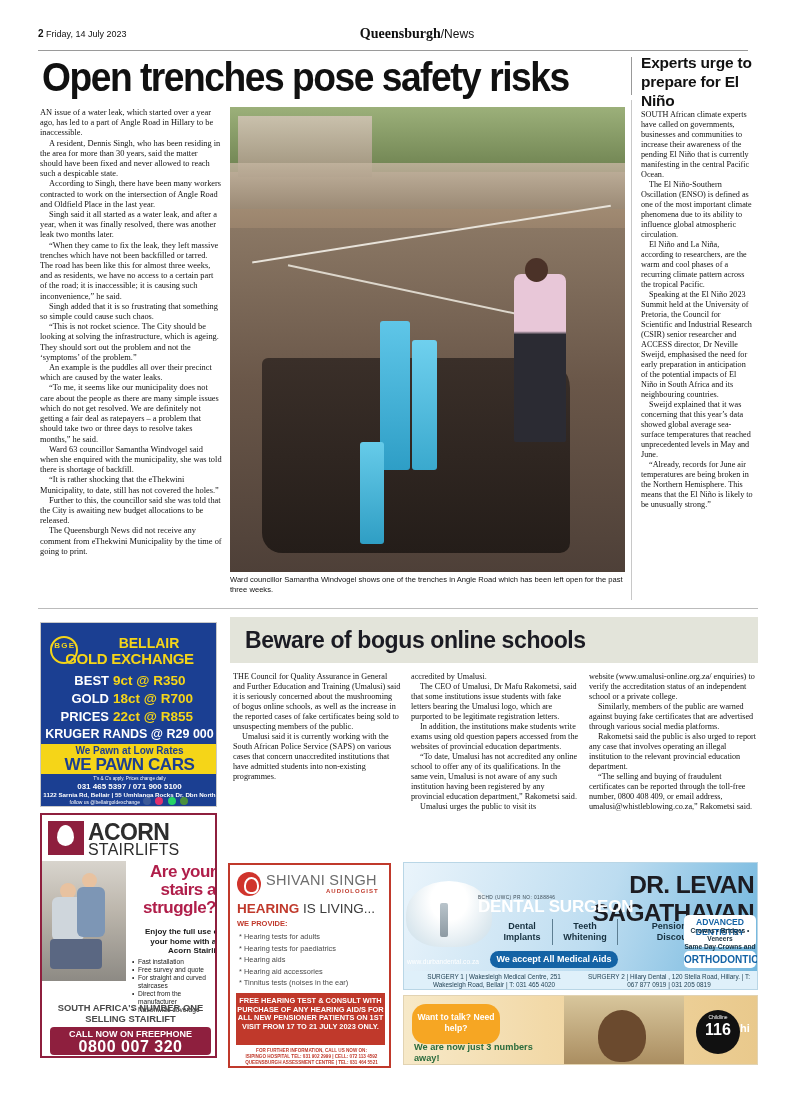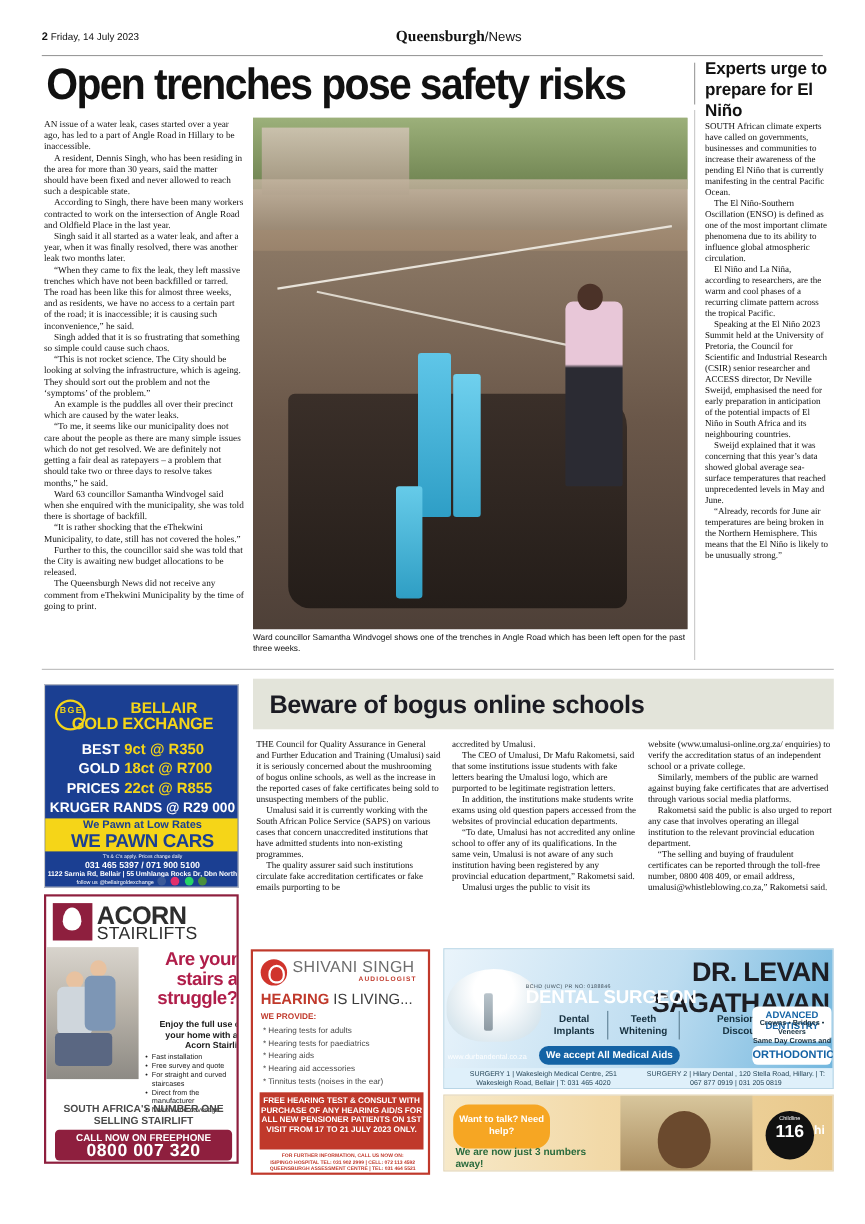--- a/index.html
+++ b/index.html
@@ -283,21 +283,21 @@
   <div class="side-body" id="sidebar-body">
       <p class="first">SOUTH African climate experts have called on governments, businesses and communities to increase their awareness of the pending El Niño that is currently manifesting in the central Pacific Ocean.</p>
       <p>The El Niño-Southern Oscillation (ENSO) is defined as one of the most important climate phenomena due to its ability to influence global atmospheric circulation.</p>
       <p>El Niño and La Niña, according to researchers, are the warm and cool phases of a recurring climate pattern across the tropical Pacific.</p>
       <p>Speaking at the El Niño 2023 Summit held at the University of Pretoria, the Council for Scientific and Industrial Research (CSIR) senior researcher and ACCESS director, Dr Neville Sweijd, emphasised the need for early preparation in anticipation of the potential impacts of El Niño in South Africa and its neighbouring countries.</p>
       <p>Sweijd explained that it was concerning that this year’s data showed global average sea-surface temperatures that reached unprecedented levels in May and June.</p>
       <p>“Already, records for June air temperatures are being broken in the Northern Hemisphere. This means that the El Niño is likely to be unusually strong.”</p>
     </div>
 
   <div class="lead-col" id="lead-col">
-      <p class="first">AN issue of a water leak, cases started over a year ago, has led to a part of Angle Road in Hillary to be inaccessible.</p>
+      <p class="first">AN issue of a water leak, which started over a year ago, has led to a part of Angle Road in Hillary to be inaccessible.</p>
       <p>A resident, Dennis Singh, who has been residing in the area for more than 30 years, said the matter should have been fixed and never allowed to reach such a despicable state.</p>
       <p>According to Singh, there have been many workers contracted to work on the intersection of Angle Road and Oldfield Place in the last year.</p>
       <p>Singh said it all started as a water leak, and after a year, when it was finally resolved, there was another leak two months later.</p>
       <p>“When they came to fix the leak, they left massive trenches which have not been backfilled or tarred. The road has been like this for almost three weeks, and as residents, we have no access to a certain part of the road; it is inaccessible; it is causing such inconvenience,” he said.</p>
       <p>Singh added that it is so frustrating that something so simple could cause such chaos.</p>
       <p>“This is not rocket science. The City should be looking at solving the infrastructure, which is ageing. They should sort out the problem and not the ‘symptoms’ of the problem.”</p>
       <p>An example is the puddles all over their precinct which are caused by the water leaks.</p>
       <p>“To me, it seems like our municipality does not care about the people as there are many simple issues which do not get resolved. We are definitely not getting a fair deal as ratepayers – a problem that should take two or three days to resolve takes months,” he said.</p>
       <p>Ward 63 councillor Samantha Windvogel said when she enquired with the municipality, she was told there is shortage of backfill.</p>
       <p>“It is rather shocking that the eThekwini Municipality, to date, still has not covered the holes.”</p>
@@ -322,21 +322,20 @@
   <div class="caption">Ward councillor Samantha Windvogel shows one of the trenches in Angle Road which has been left open for the past three weeks.</div>
 
   <div class="hr-mid"></div>
 
   <div class="bar2">
     <h2>Beware of bogus online schools</h2>
   </div>
   <div class="a2col a2c1" id="a2c1">
       <p class="first">THE Council for Quality Assurance in General and Further Education and Training (Umalusi) said it is seriously concerned about the mushrooming of bogus online schools, as well as the increase in the reported cases of fake certificates being sold to unsuspecting members of the public.</p>
       <p>Umalusi said it is currently working with the South African Police Service (SAPS) on various cases that concern unaccredited institutions that have admitted students into non-existing programmes.</p>
-      <p>The quality assurer said such institutions circulate fake accreditation certificates or fake emails purporting to be</p>
     </div>
   <div class="a2col a2c2" id="a2c2">
       <p class="first">accredited by Umalusi.</p>
       <p>The CEO of Umalusi, Dr Mafu Rakometsi, said that some institutions issue students with fake letters bearing the Umalusi logo, which are purported to be legitimate registration letters.</p>
       <p>In addition, the institutions make students write exams using old question papers accessed from the websites of provincial education departments.</p>
       <p>“To date, Umalusi has not accredited any online school to offer any of its qualifications. In the same vein, Umalusi is not aware of any such institution having been registered by any provincial education department,” Rakometsi said.</p>
       <p>Umalusi urges the public to visit its</p>
     </div>
   <div class="a2col a2c3" id="a2c3">
       <p class="first">website (www.umalusi-online.org.za/ enquiries) to verify the accreditation status of an independent school or a private college.</p>

